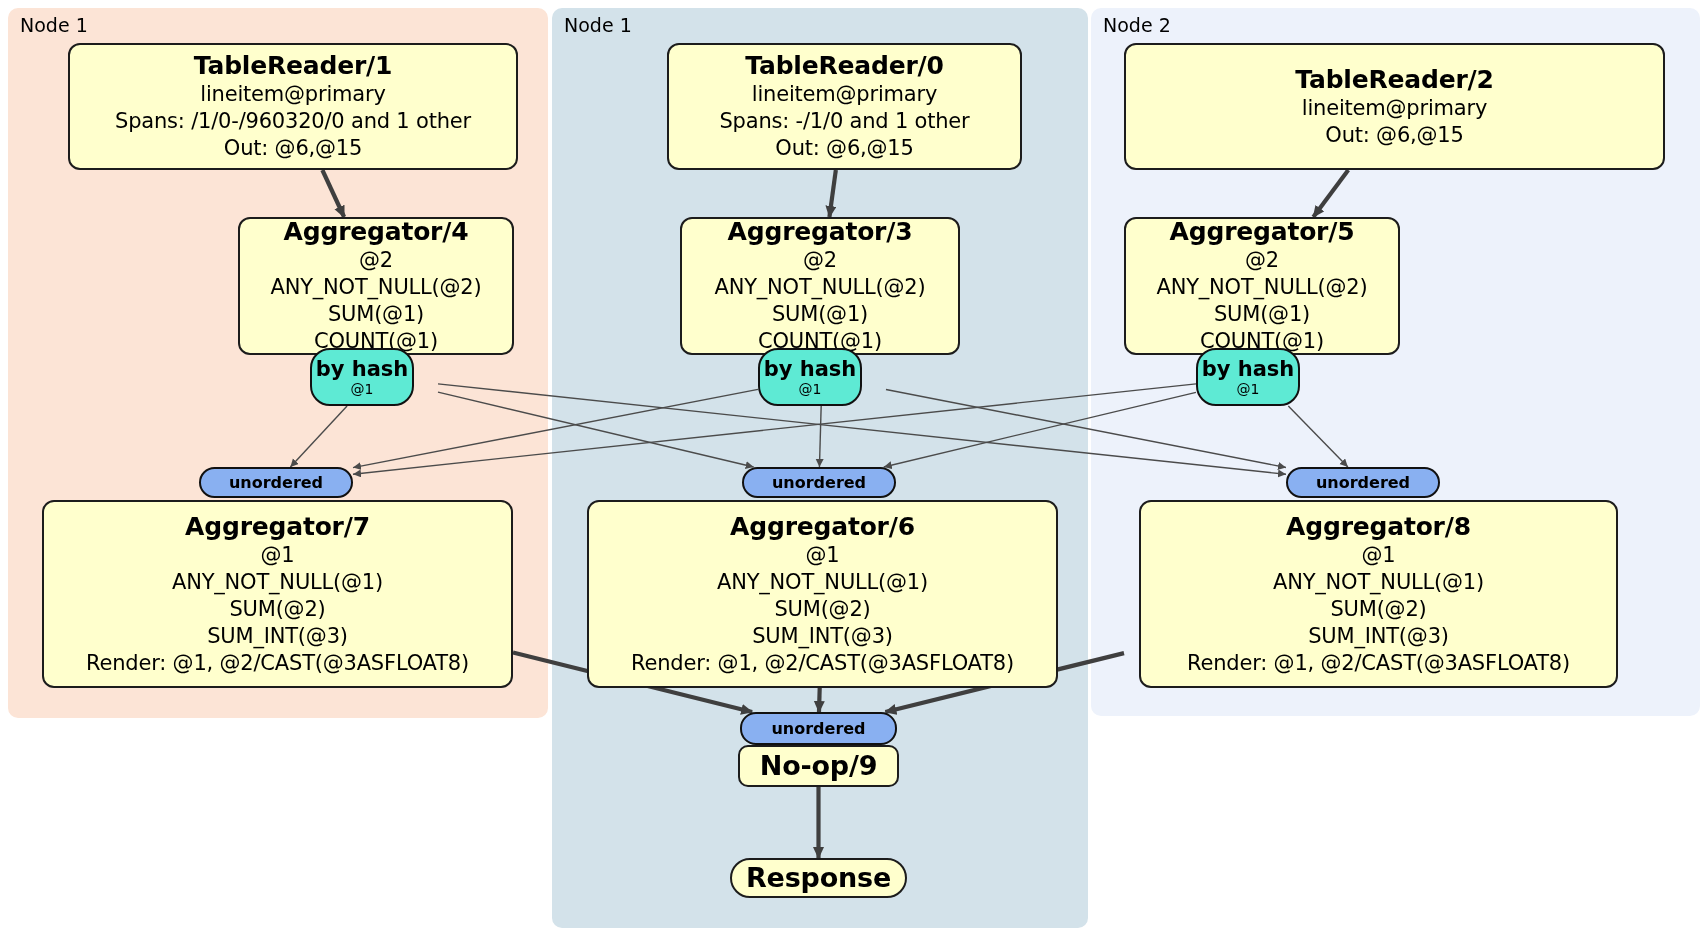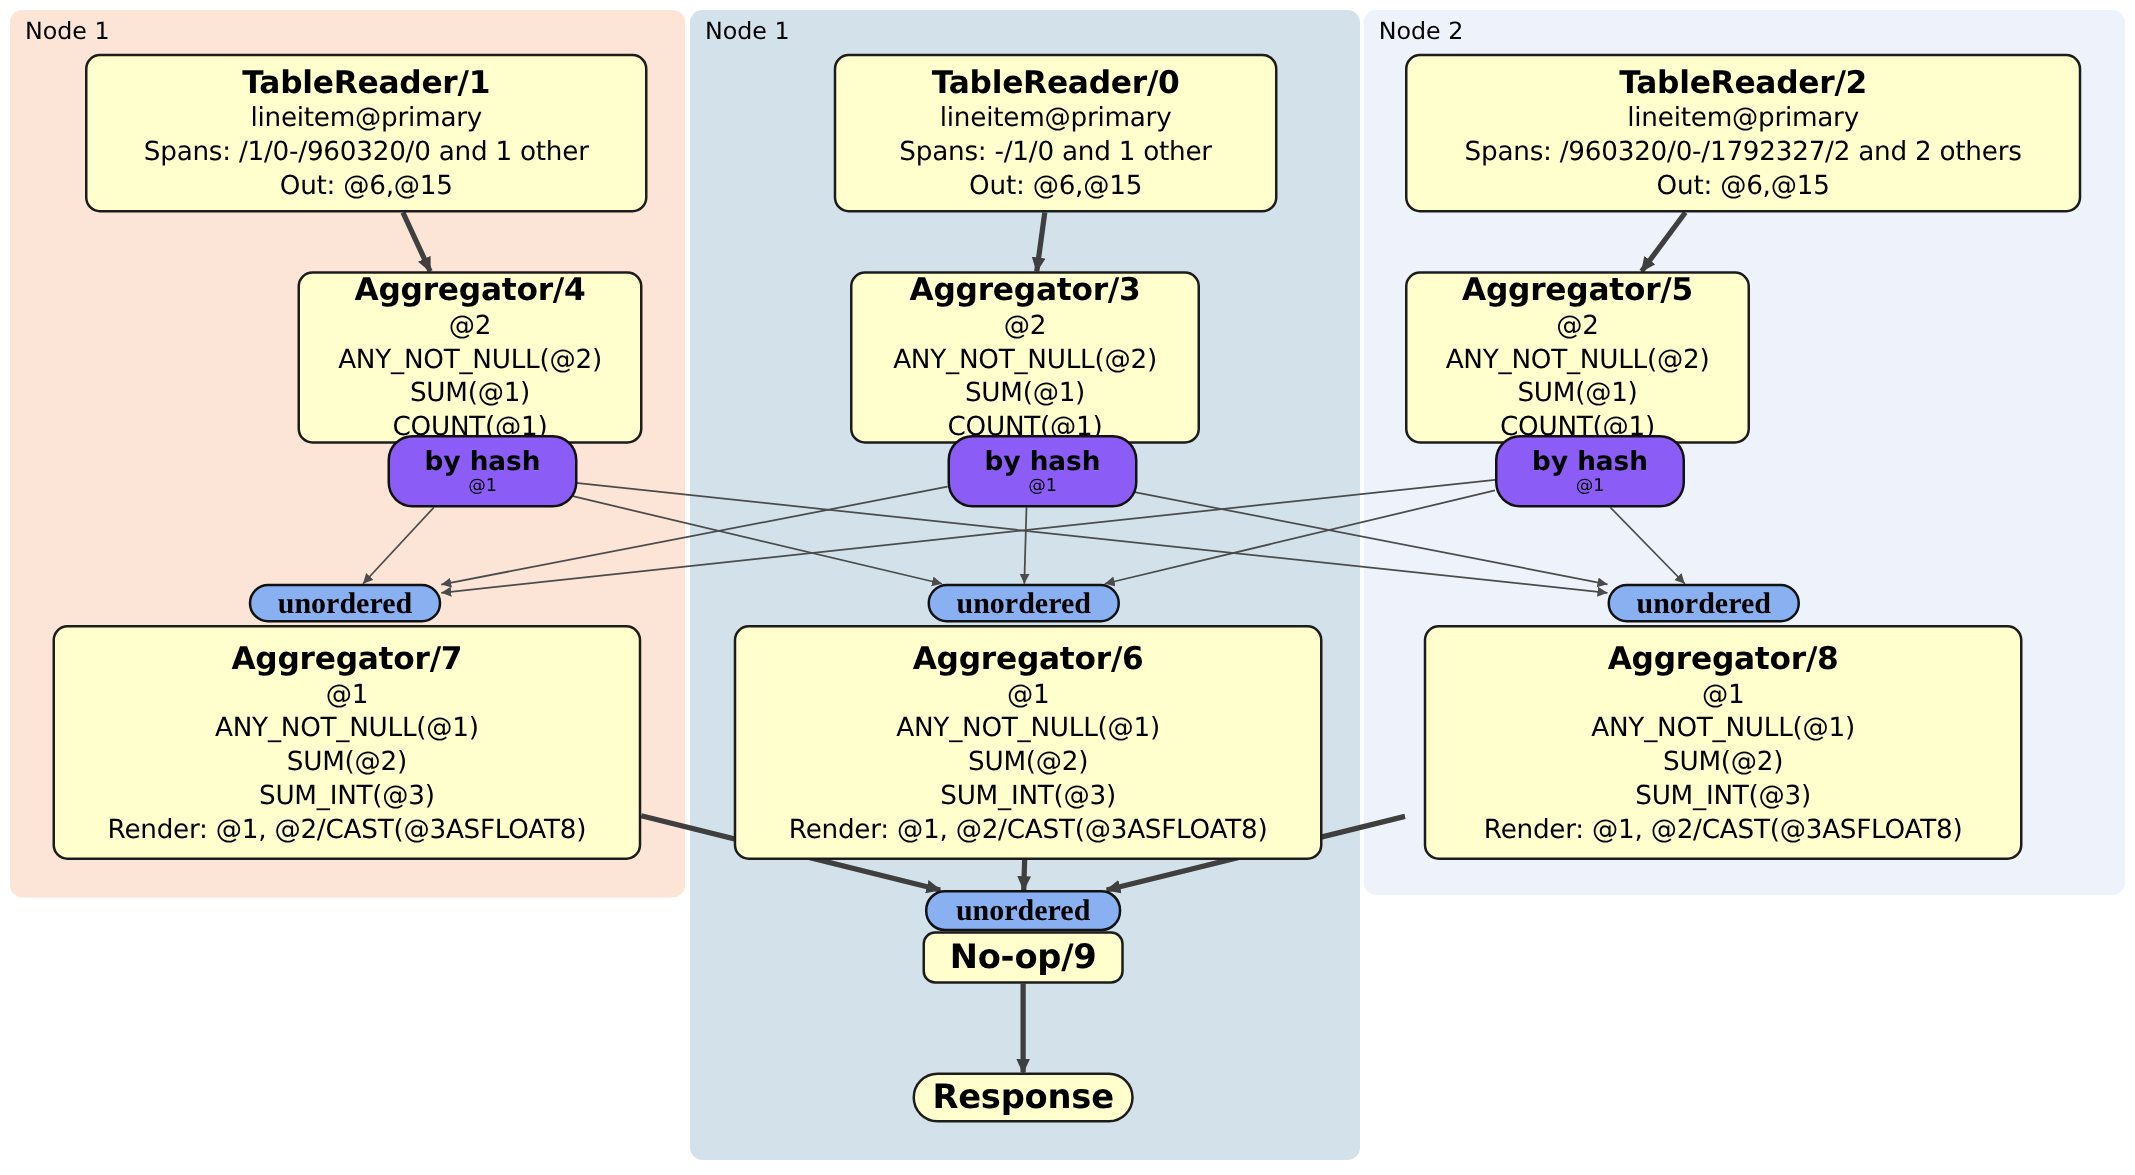--- a/index.html
+++ b/index.html
@@ -35,25 +35,25 @@
   #n-agg8{left:1124px;top:500px;width:479px;height:188px;margin-left:15px;}
   #n-noop9{left:738px;top:745px;width:161px;height:42px;border-radius:10px;}
   #n-response{left:730px;top:858px;width:177px;height:40px;border-radius:20px;}
   #n-noop9 .title,#n-response .title{font-size:27px;line-height:30px;}
 
   .badge{
     position:absolute;z-index:3;box-sizing:border-box;border:2px solid #111;
     display:flex;flex-direction:column;justify-content:center;align-items:center;
     text-align:center;
   }
-  .badge-hash{width:152px;height:58px;background:#8b5cf6;border-radius:20px;}
+  .badge-hash{width:104px;height:58px;background:#5eead4;border-radius:20px;}
   .badge-hash .blabel{font-weight:bold;font-size:21px;line-height:24px;}
   .badge-hash .bsub{font-size:14px;line-height:16px;}
   .badge-unordered{width:154px;height:31px;background:#89b0f1;border-radius:16px;}
-  .badge-unordered .blabel{font-weight:bold;font-size:24px;line-height:22px;font-family:Liberation Serif, serif;}
+  .badge-unordered .blabel{font-weight:bold;font-size:16px;line-height:22px;}
   #b-byhash3{left:310px;top:348px;}
   #b-byhash1{left:758px;top:348px;}
   #b-byhash2{left:1196px;top:348px;}
   #b-unordered3{left:199px;top:467px;}
   #b-unordered1{left:742px;top:467px;}
   #b-unordered2{left:1286px;top:467px;}
   #b-unorderedFinal{left:740px;top:712px;width:157px;height:33px;}
 </style>
 </head>
 <body>
@@ -107,21 +107,20 @@
   <div class="nodebox" id="n-tr0">
     <div class="title">TableReader/0</div>
     <div class="line">lineitem@primary</div>
     <div class="line">Spans: -/1/0 and 1 other</div>
     <div class="line">Out: @6,@15</div>
   </div>
 
   <div class="nodebox" id="n-tr2">
     <div class="title">TableReader/2</div>
     <div class="line">lineitem@primary</div>
-    <div class="line">Spans: /960320/0-/1792327/2 and 2 others</div>
     <div class="line">Out: @6,@15</div>
   </div>
 
   <div class="nodebox" id="n-agg4">
     <div class="title">Aggregator/4</div>
     <div class="line">@2</div>
     <div class="line">ANY_NOT_NULL(@2)</div>
     <div class="line">SUM(@1)</div>
     <div class="line">COUNT(@1)</div>
   </div>

